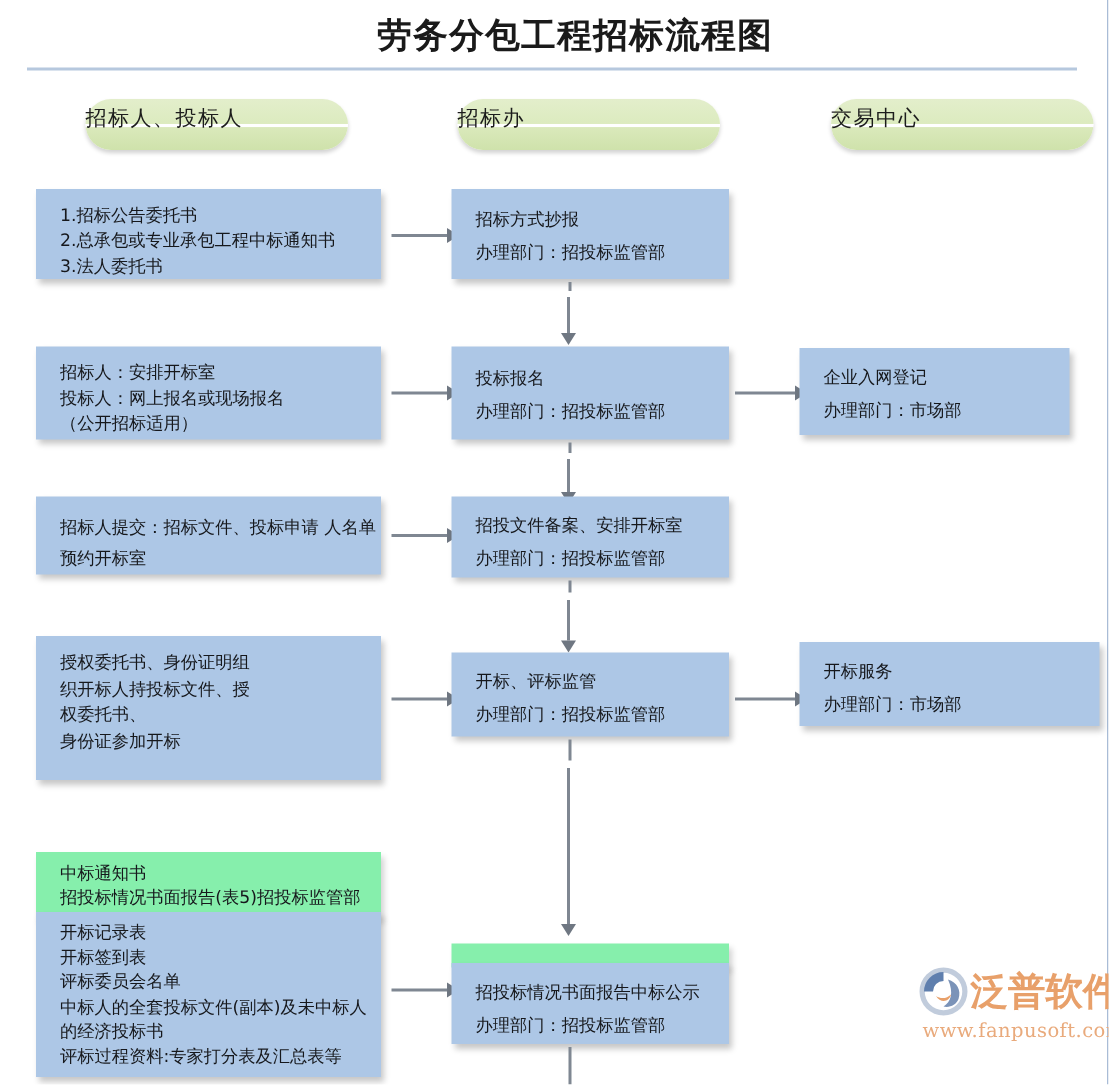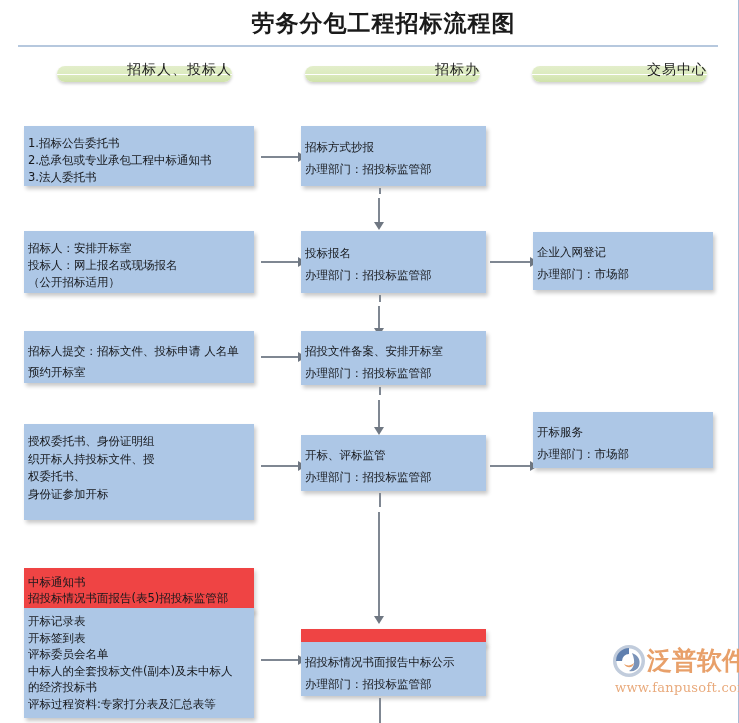--- a/index.html
+++ b/index.html
@@ -25,47 +25,47 @@
     white-space:nowrap;
     padding-left:14px;
   }
   .title-rule{
     position:absolute;left:18px;top:45px;width:700px;height:2px;
     background:#b6c8de;
   }
 
   
   .pill{
-    position:absolute;height:16px;
+    position:absolute;height:34px;
     border-radius:17px;
     background:linear-gradient(to bottom,#e3eecb 0%,#dcebbf 48%,#ffffff 50%,#ffffff 54%,#dae9bb 56%,#cfe2ab 100%);
     box-shadow:0 2px 3px rgba(0,0,0,0.18);
-    display:flex;align-items:center;justify-content:flex-end;
+    display:flex;align-items:center;justify-content:flex-start;
   }
   .pill span{
     font-size:14px;color:#1c1c1c;letter-spacing:1px;
     position:relative;top:-4px;
     font-family:"DejaVu Sans","Liberation Sans",sans-serif;
   }
 
   
   .box{
     position:absolute;
     background:#adc7e6;
     box-shadow:2px 3px 4px rgba(0,0,0,0.22);
     box-sizing:border-box;
-    padding:9px 10px 8px 4px;
+    padding:9px 10px 8px 16px;
     color:#16181c;
     font-size:11.5px;
     line-height:17px;
     overflow:hidden;
   }
   .box.wide-line{line-height:22px;font-family:Liberation Serif, serif;}
   .box .ln{white-space:nowrap;}
-  .box.ghost{background:#ef4444;box-shadow:2px 3px 4px rgba(0,0,0,0.18);}
+  .box.ghost{background:#86efac;box-shadow:2px 3px 4px rgba(0,0,0,0.18);}
 
   
   .harrow{position:absolute;height:10px;}
   .harrow .shaft{position:absolute;left:0;top:4px;height:1.6px;background:#7f8792;}
   .harrow .head{
     position:absolute;top:0;width:0;height:0;
     border-top:5px solid transparent;border-bottom:5px solid transparent;
     border-left:8px solid #6f7782;
   }
   .varrow{position:absolute;width:10px;}
@@ -101,21 +101,21 @@
 
   <div class="title">劳务分包工程招标流程图</div>
   <div class="title-rule"></div>
 
   <div class="pill" style="left:57px;top:66px;width:175px;">
     <span>招标人、投标人</span>
   </div>
   <div class="pill" style="left:305px;top:66px;width:175px;">
     <span>招标办</span>
   </div>
-  <div class="pill" style="left:532px;top:66px;width:175px;">
+  <div class="pill" style="left:554px;top:66px;width:175px;">
     <span>交易中心</span>
   </div>
 
   <div class="box" style="left:24px;top:126px;width:230px;height:60px;">
     <div class="ln">1.招标公告委托书</div>
     <div class="ln">2.总承包或专业承包工程中标通知书</div>
     <div class="ln">3.法人委托书</div>
   </div>
 
   <div class="harrow" style="left:261px;top:152px;width:45px;">
@@ -202,21 +202,21 @@
   <div class="box wide-line" style="left:301px;top:435px;width:185px;height:56px;padding-top:9px;">
     <div class="ln">开标、评标监管</div>
     <div class="ln">办理部门：招投标监管部</div>
   </div>
 
   <div class="harrow" style="left:490px;top:461px;width:48px;">
     <div class="shaft" style="width:40px;"></div>
       <div class="head" style="left:40px;"></div>
   </div>
 
-  <div class="box wide-line" style="left:533px;top:412px;width:180px;height:56px;padding-top:9px;">
+  <div class="box wide-line" style="left:533px;top:428px;width:200px;height:56px;padding-top:9px;">
     <div class="ln">开标服务</div>
     <div class="ln">办理部门：市场部</div>
   </div>
 
   <div class="vline" style="left:379px;top:493px;height:14px;"></div>
   <div class="varrow" style="left:374px;top:512px;height:112px;">
     <div class="shaft" style="height:104px;"></div>
       <div class="head" style="top:104px;"></div>
   </div>
 

